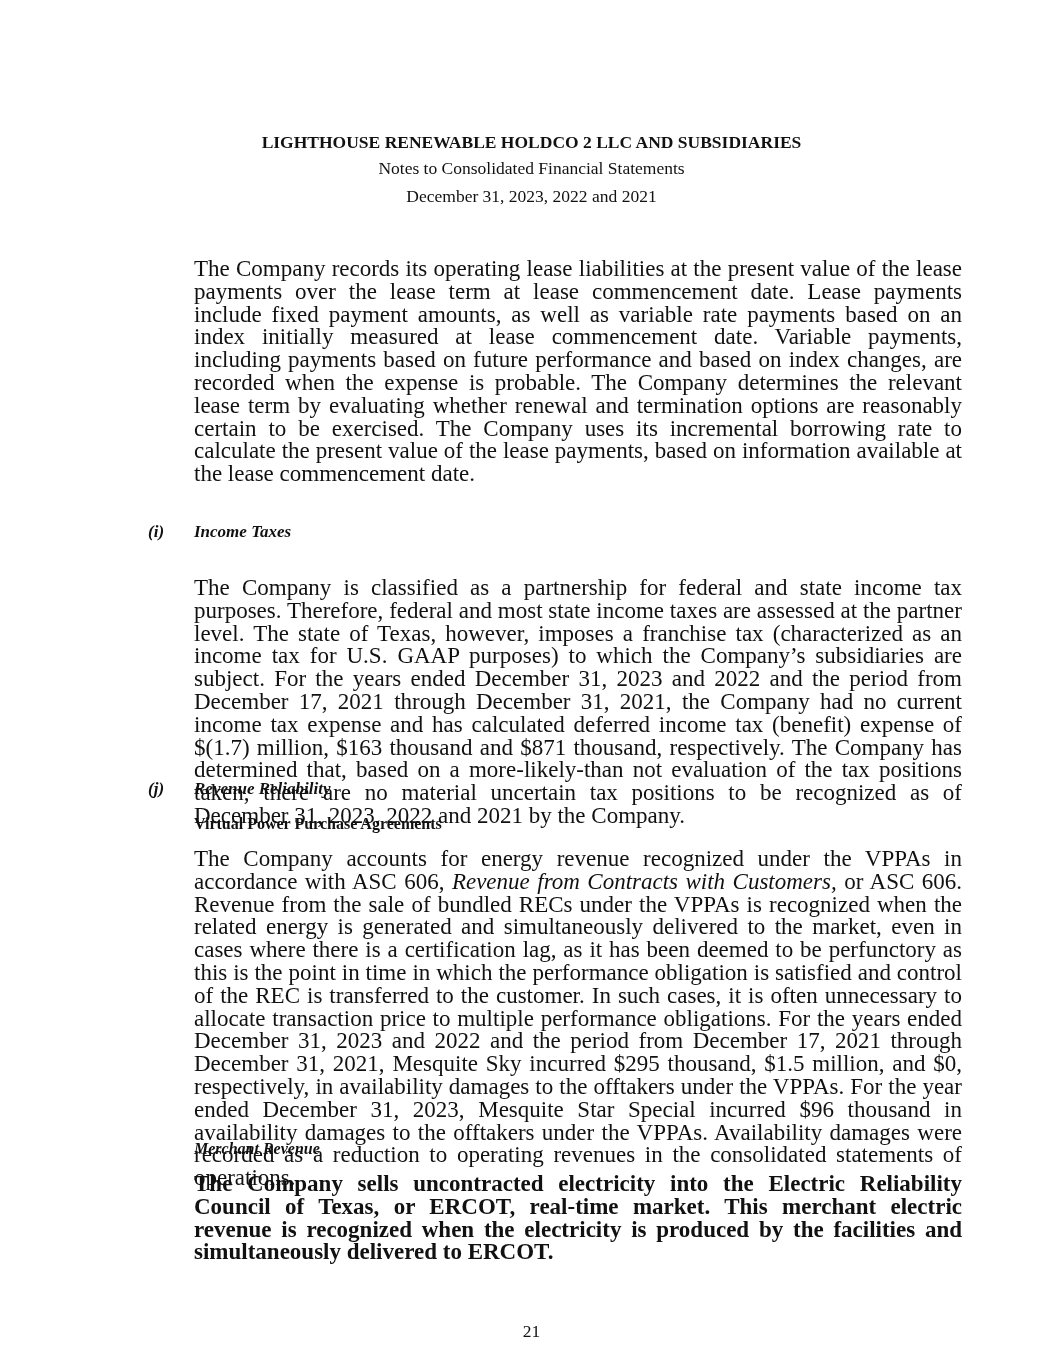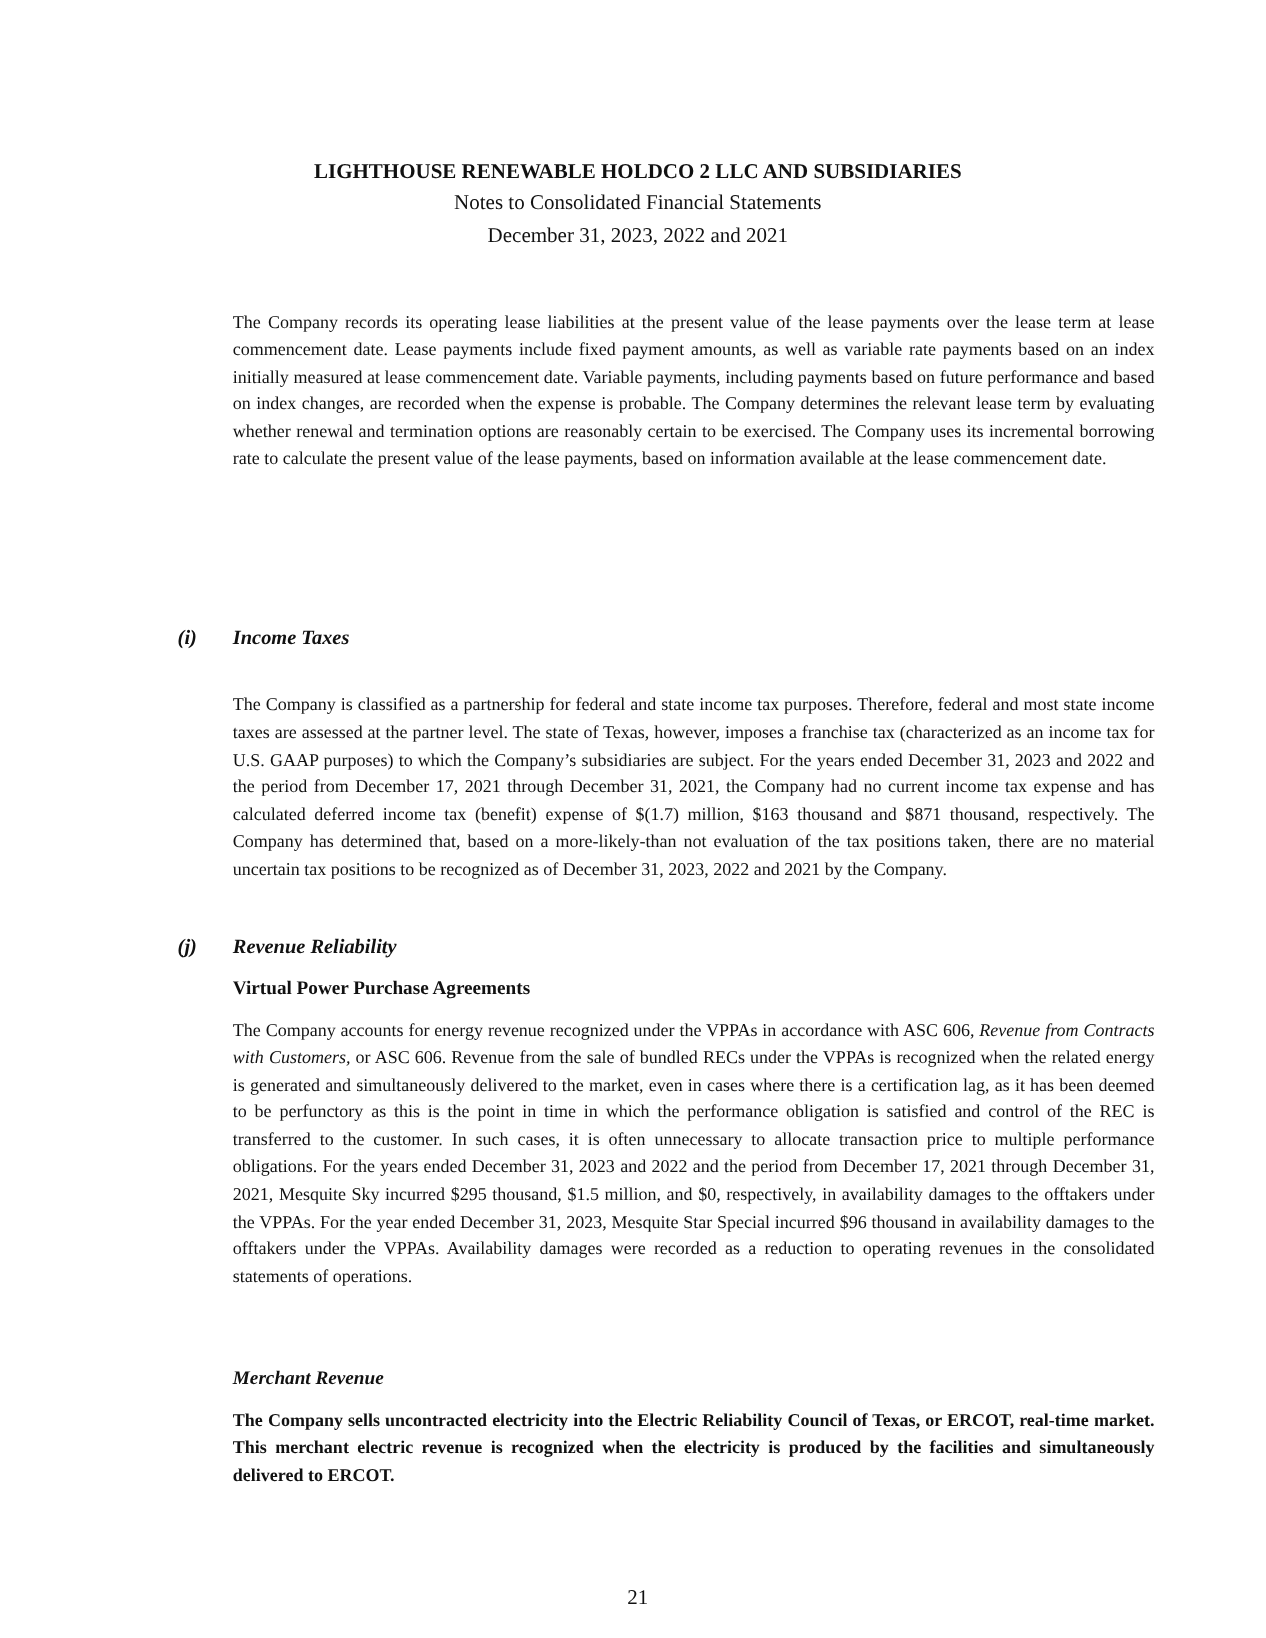--- a/index.html
+++ b/index.html
@@ -35,21 +35,21 @@
       letter-spacing: 0px;
     }
     .header .subtitle, .header .dates {
       font-size: 17.5px;
       line-height: 28px;
     }
     .body-text {
       position: absolute;
       left: 194px;
       width: 768px;
-      font-size: 15px;
+      font-size: 23px;
       line-height: 22.8px;
       text-align: justify;
     }
     .para { margin: 0; }
     .sec-head {
       position: absolute;
       left: 148px;
       font-size: 17px;
       line-height: 22px;
       font-weight: bold;

